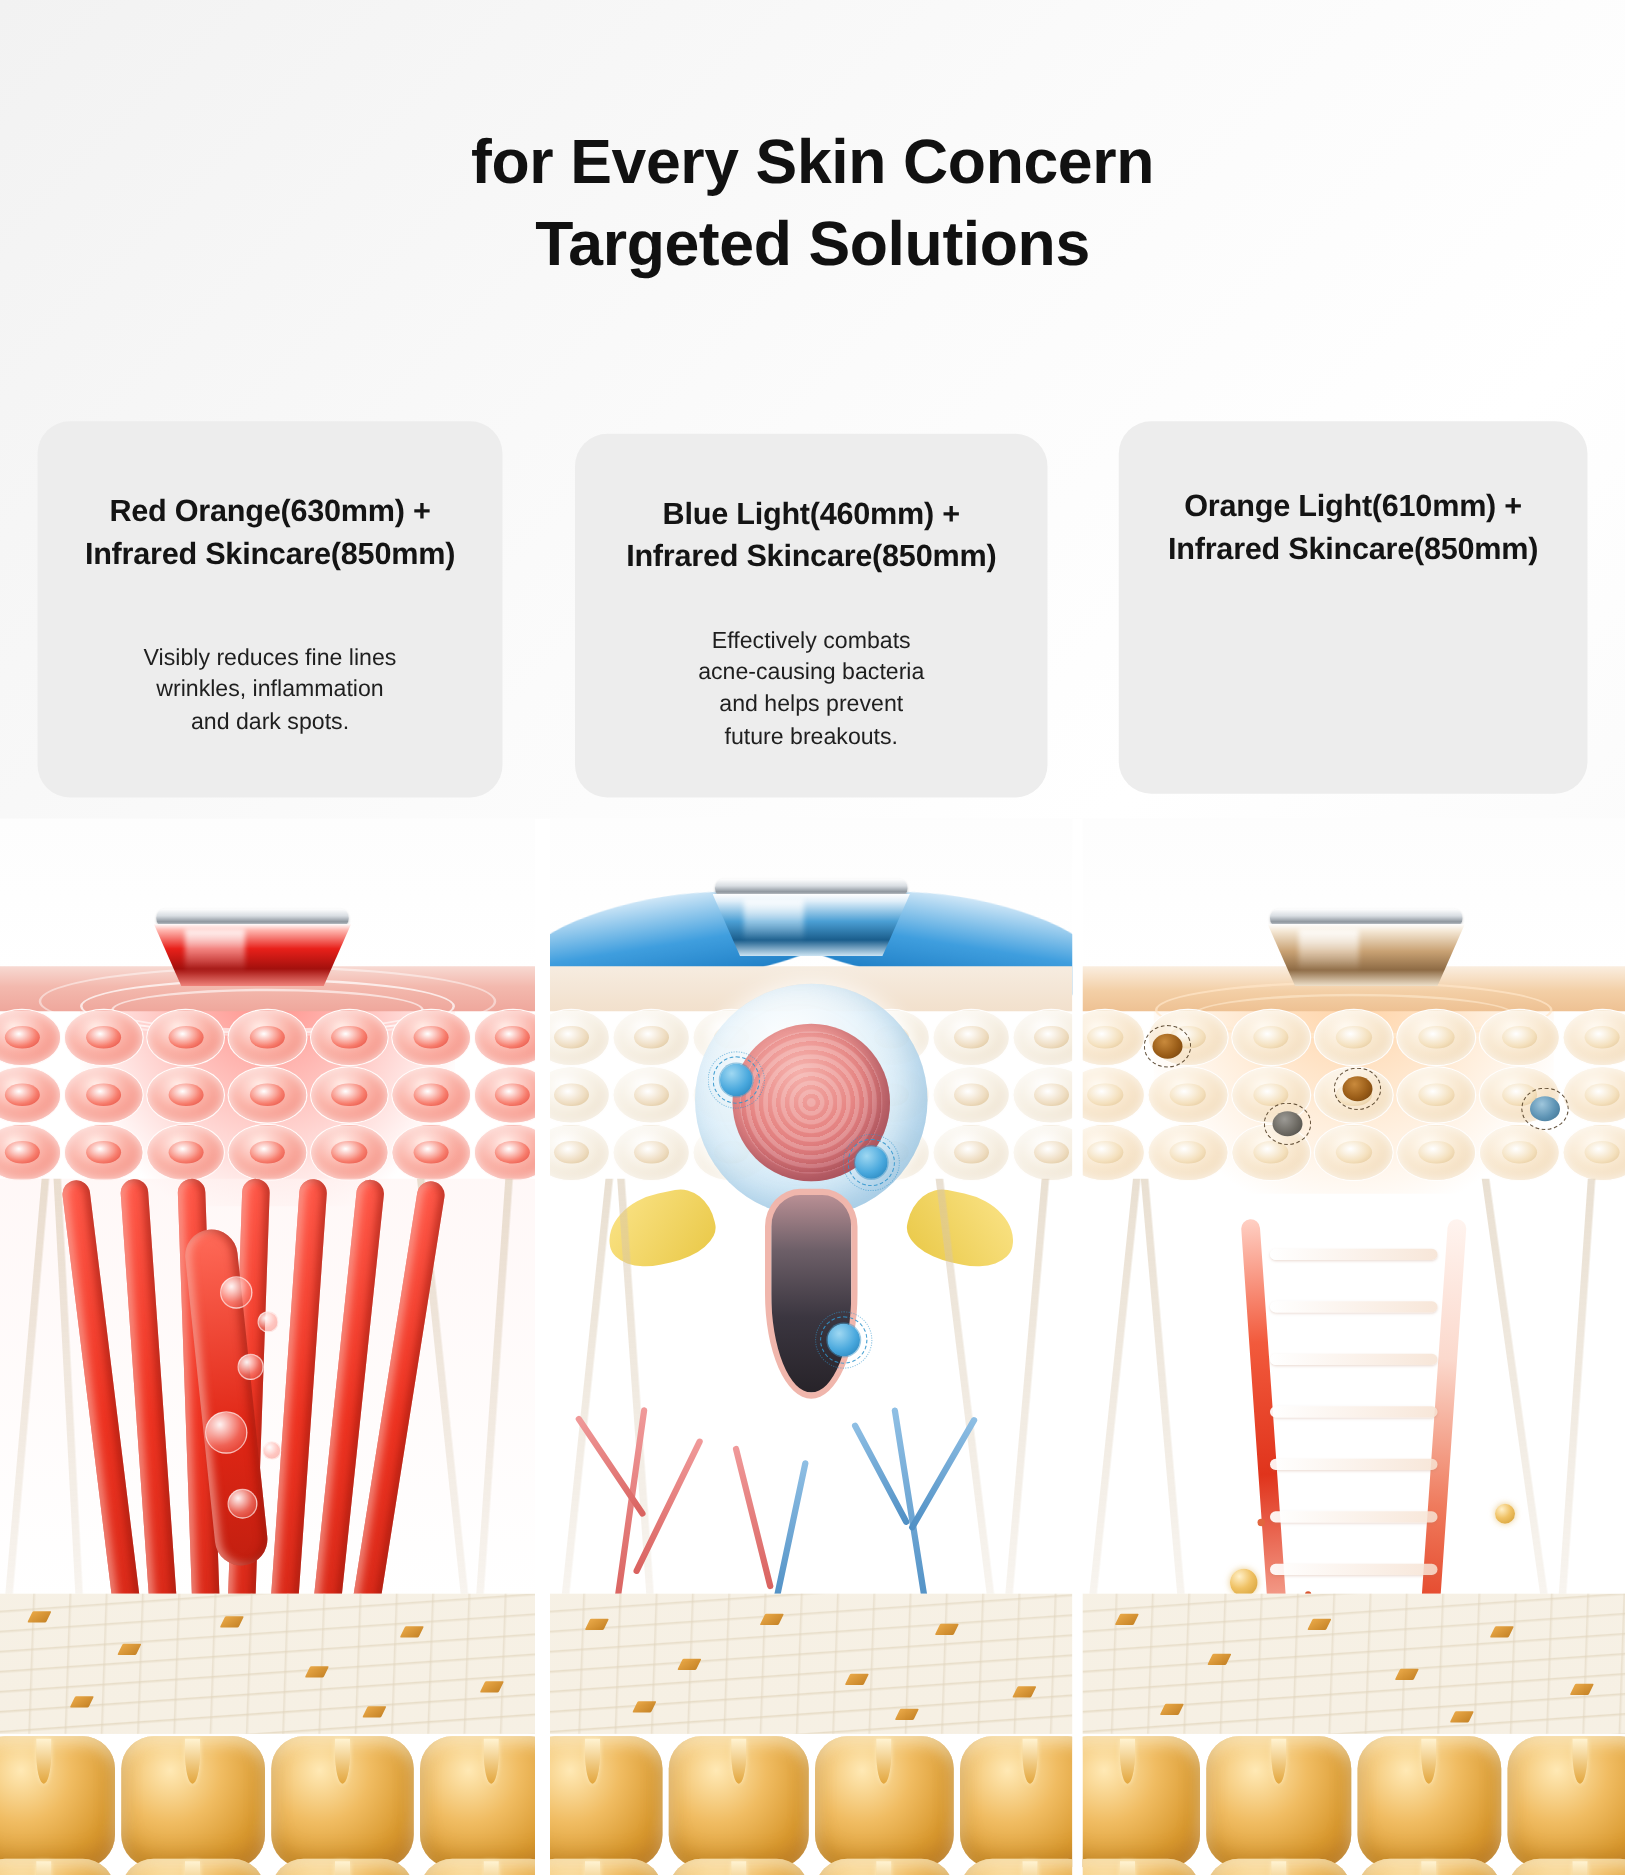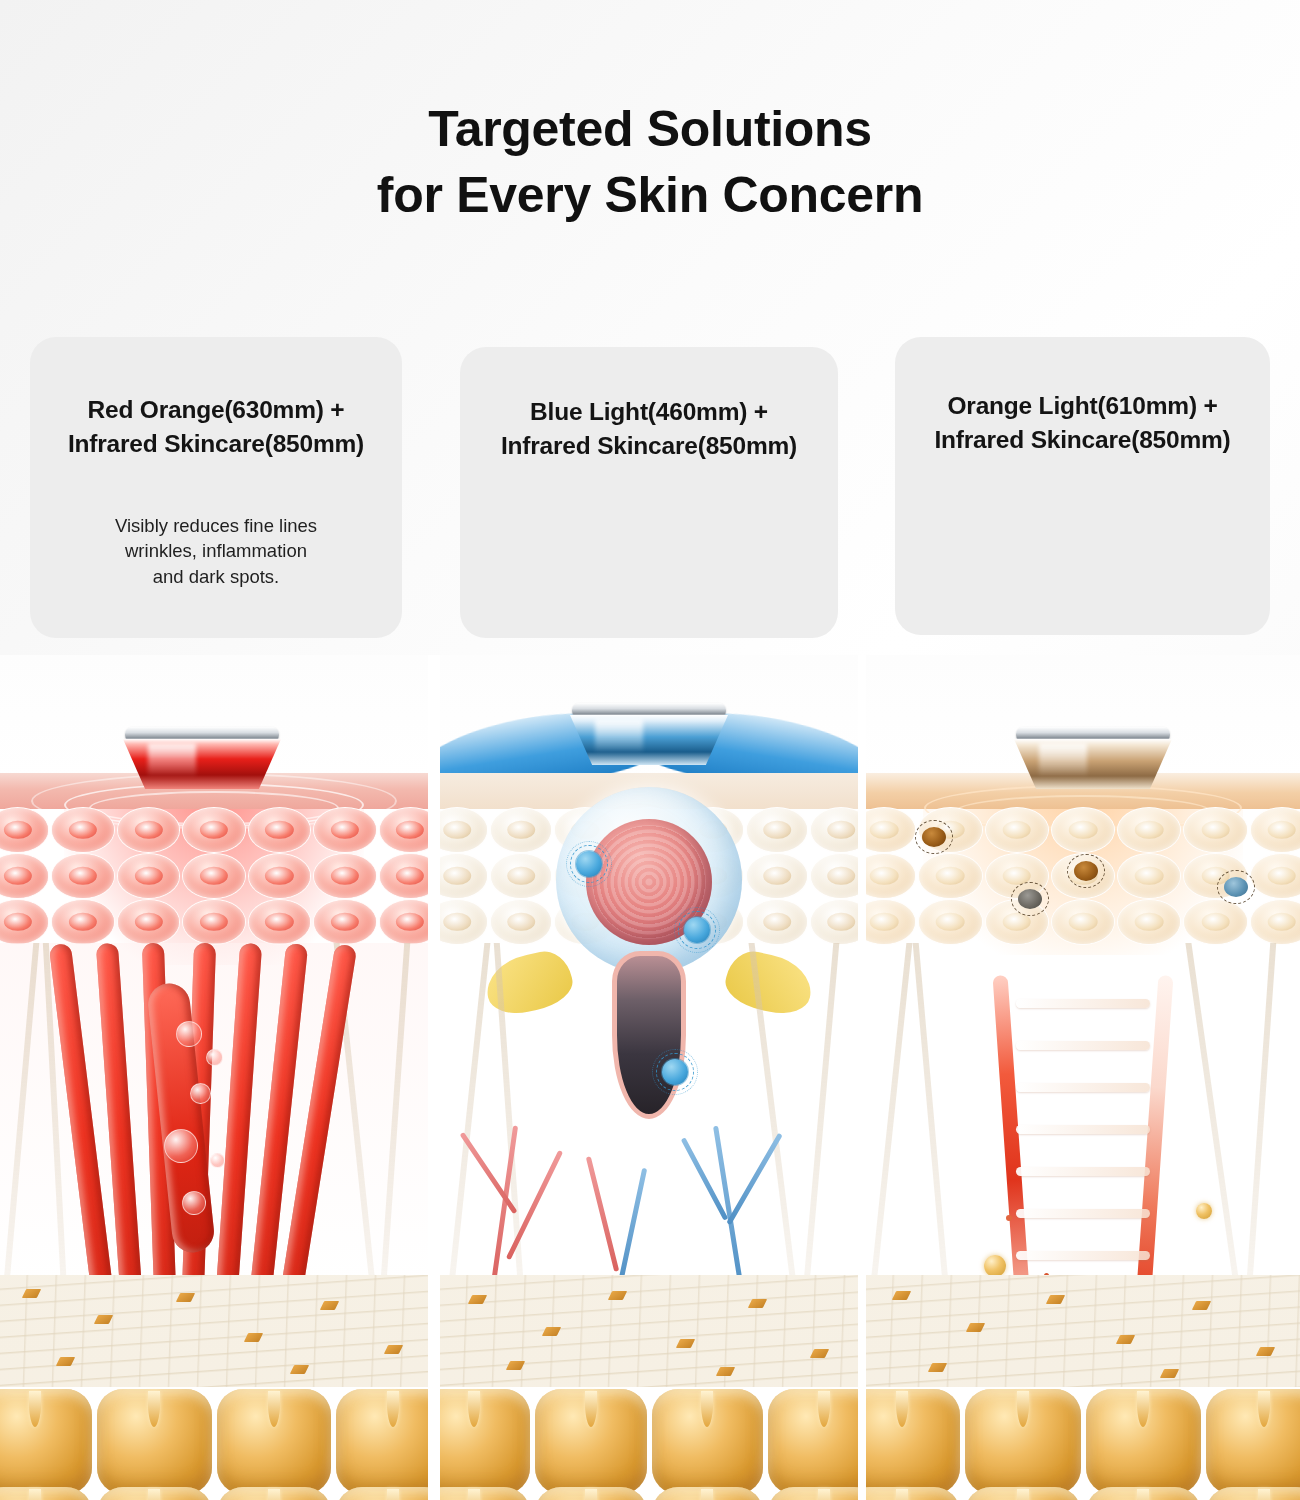--- a/index.html
+++ b/index.html
@@ -385,37 +385,41 @@
     position: absolute; top: 0; height: 845px;
     background: #ffffff;
   }
   .divider.d1 { left: 428px; width: 12px; }
   .divider.d2 { left: 858px; width: 8px; }
 </style>
 </head>
 <body>
 
 <div class="heading">
+  <span class="line">for Every Skin Concern</span>
   <span class="line">Targeted Solutions</span>
-  <span class="line">for Every Skin Concern</span>
 </div>
 
 <div class="cards">
 
   <div class="card card-1">
     <div class="card-title">Red Orange(630mm) +
 Infrared Skincare(850mm)</div>
     <div class="card-body">Visibly reduces fine lines
 wrinkles, inflammation
 and dark spots.</div>
   </div>
 
   <div class="card card-2">
     <div class="card-title">Blue Light(460mm) +
 Infrared Skincare(850mm)</div>
+    <div class="card-body">Effectively combats
+acne-causing bacteria
+and helps prevent
+future breakouts.</div>
   </div>
 
   <div class="card card-3">
     <div class="card-title">Orange Light(610mm) +
 Infrared Skincare(850mm)</div>
   </div>
 
 </div>
 
 <div class="illustrations">

